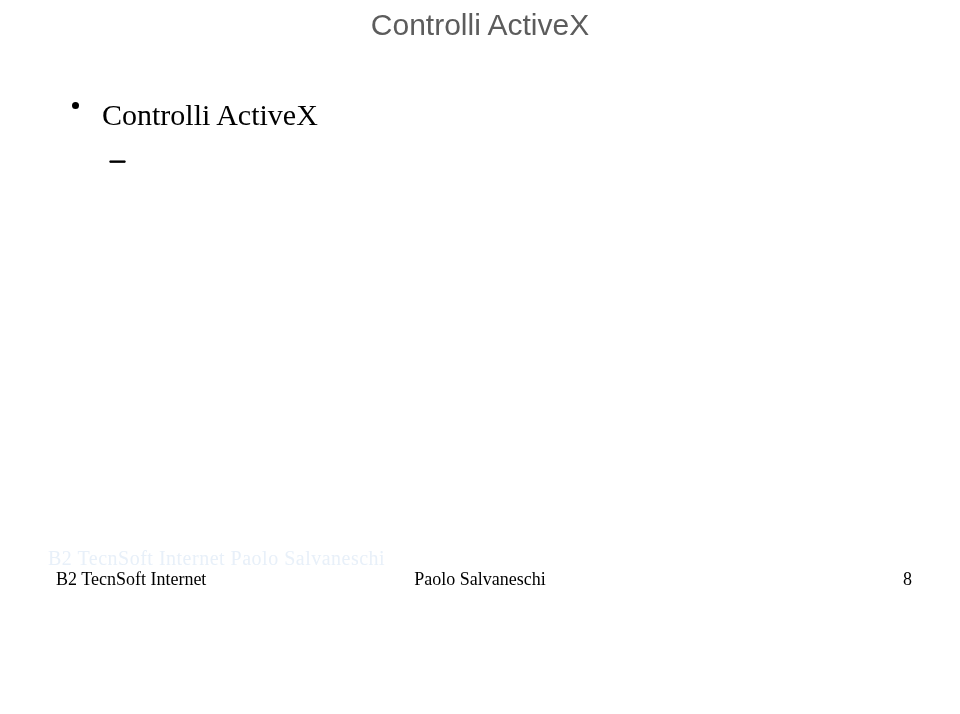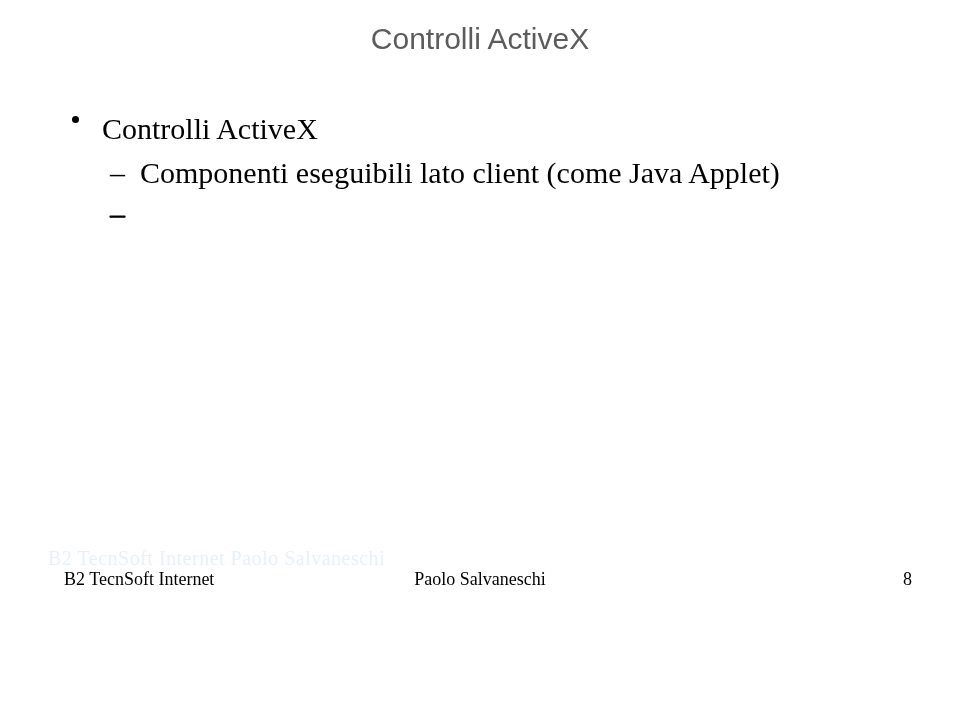--- a/index.html
+++ b/index.html
@@ -8,21 +8,21 @@
     height: 714px;
     background: #ffffff;
     font-family: "Times New Roman", Times, serif;
     color: #000000;
     overflow: hidden;
   }
   .slide {
     width: 960px;
     height: 620px;
     position: relative;
-    padding: 22px 60px 0 60px;
+    padding: 8px 60px 0 60px;
   }
   .title {
     text-align: center;
     font-family: Arial, Helvetica, sans-serif;
     font-size: 30px;
     color: #5c5c5c;
     margin-bottom: 54px;
   }
   .content {
     font-size: 30px;
@@ -57,21 +57,21 @@
   .footer {
     position: absolute;
     bottom: 30px;
     left: 48px;
     right: 48px;
     font-family: "Times New Roman", Times, serif;
     font-size: 18px;
   }
   .footer-left {
     position: absolute;
-    left: 16px;
+    left: 8px;
     bottom: 0;
   }
   .footer-center {
     position: absolute;
     left: 0;
     right: 0;
     text-align: center;
     bottom: 0;
   }
   .footer-page {
@@ -98,21 +98,20 @@
 
   <div class="content">
 
     <div class="bullet-1">
       <span class="dot"></span>
       <span>Controlli ActiveX</span>
     </div>
 
     <div class="bullet-2">
       <span class="dash">–</span>
-      <span>Componenti eseguibili lato client (come Java Applet)</span>
     </div>
 
     <div class="bullet-2">
       <span class="dash">–</span>
     </div>
 
     <div class="bullet-2">
       <span class="dash">–</span>
     </div>
 

